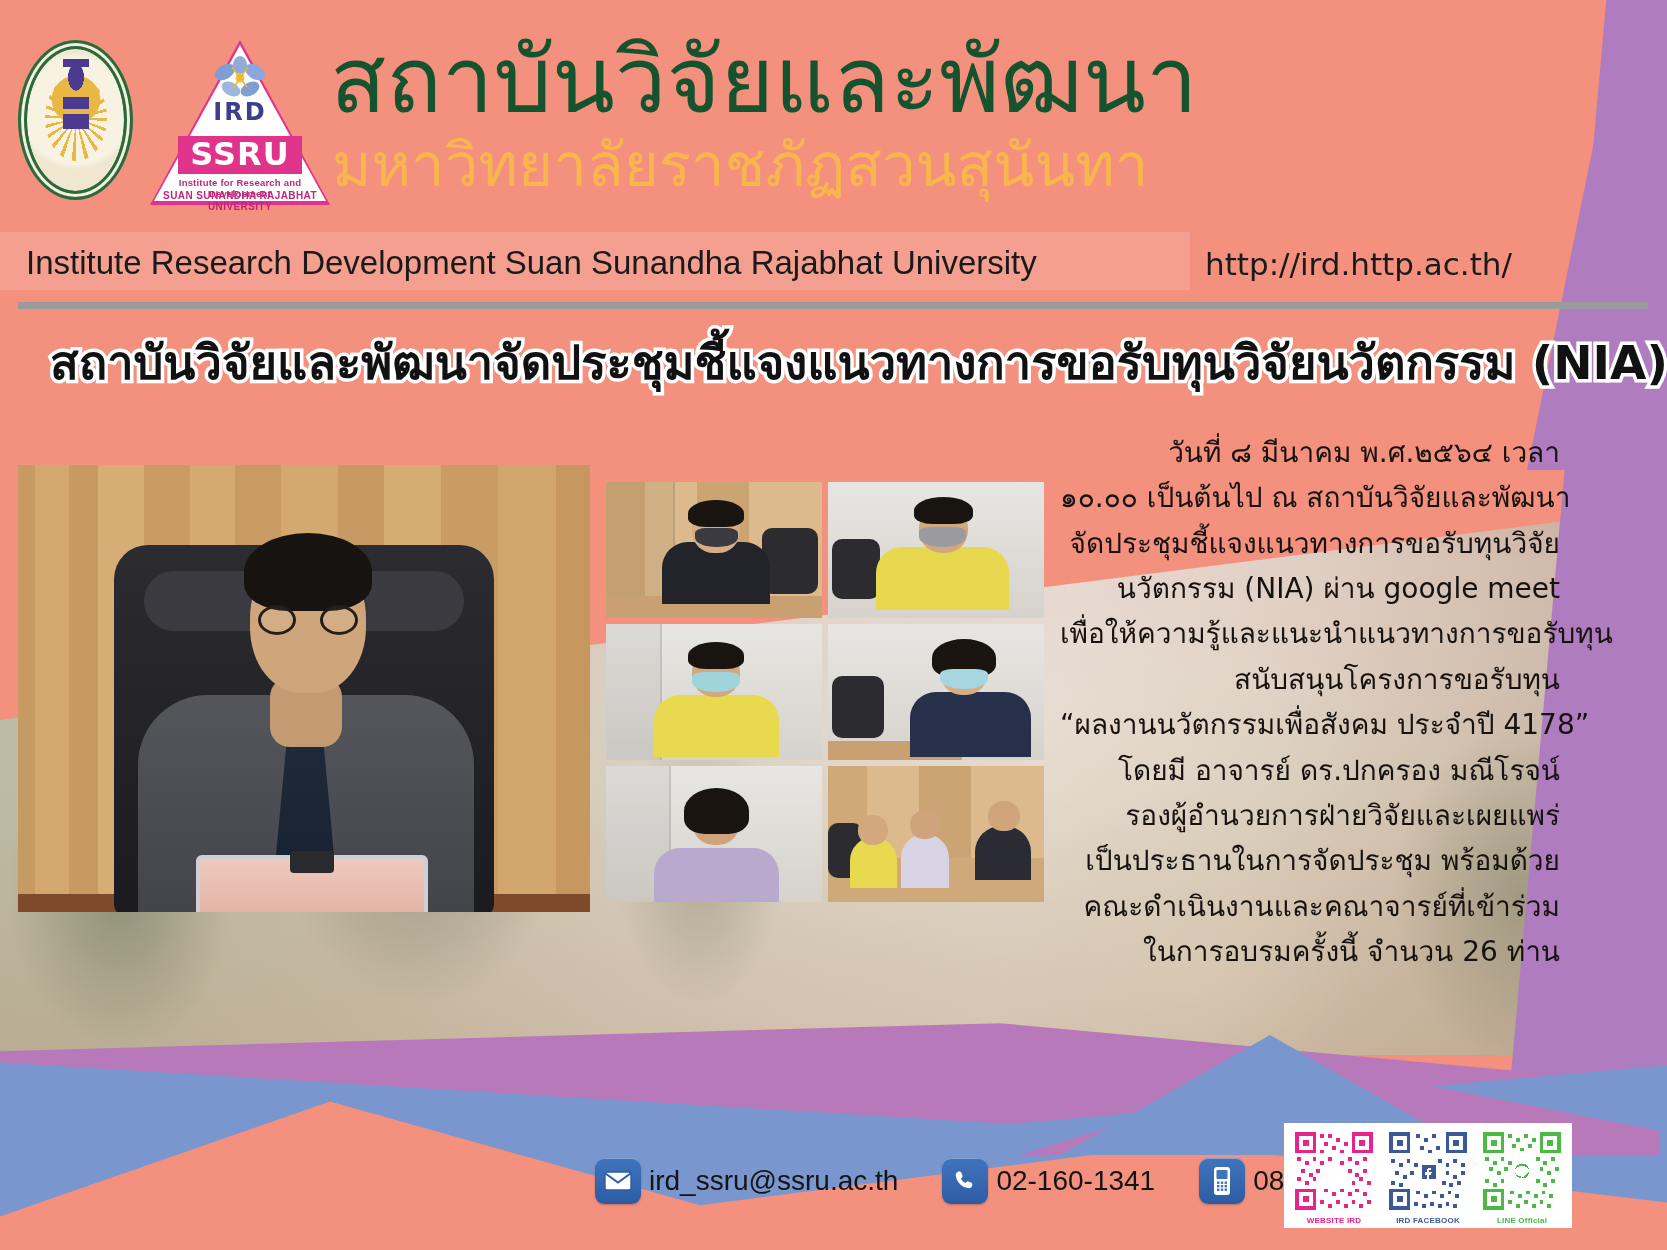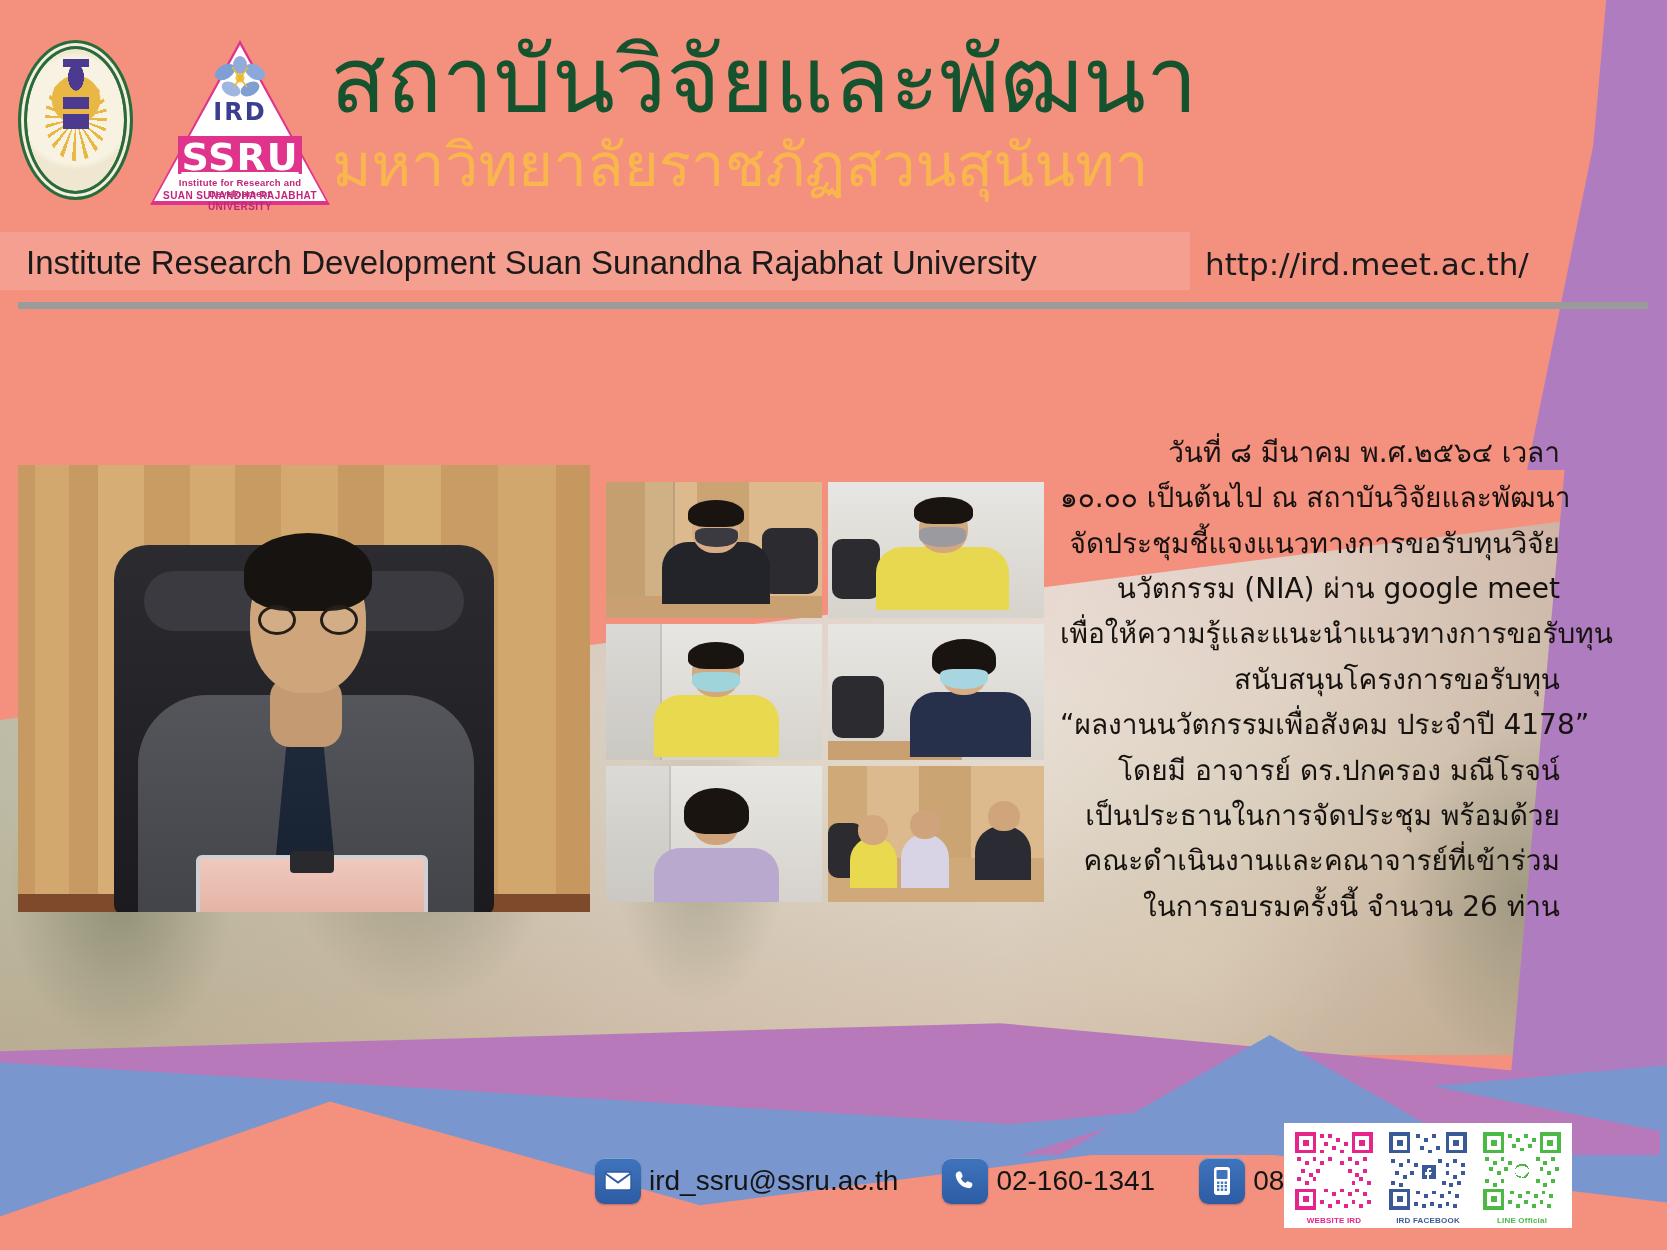--- a/index.html
+++ b/index.html
@@ -147,21 +147,21 @@
     width:56px;height:46px;
   }
   .logo-ird .ird-text{
     position:absolute;left:0;right:0;top:58px;text-align:center;
     font-family:"DejaVu Sans", sans-serif;
     font-weight:bold;font-size:24px;color:#3b3f8f;letter-spacing:2px;
   }
   .logo-ird .ssru-text{
     position:absolute;left:0;right:0;top:95px;text-align:center;
     font-family:"DejaVu Sans", sans-serif;
-    font-weight:bold;font-size:38px;color:#ffffff;letter-spacing:1px;text-decoration:underline;
+    font-weight:bold;font-size:32px;color:#ffffff;letter-spacing:1px;
   }
   .logo-ird .cap1{
     position:absolute;left:0;right:0;top:137px;text-align:center;
     font-size:9.5px;color:#c0267a;font-weight:bold;letter-spacing:.2px;
   }
   .logo-ird .cap2{
     position:absolute;left:-16px;right:-16px;top:150px;text-align:center;
     font-size:10px;color:#c0267a;font-weight:bold;letter-spacing:.4px;
   }
 
@@ -367,24 +367,25 @@
       <div class="ssru-text">SSRU</div>
       <div class="cap1">Institute for Research and Development</div>
       <div class="cap2">SUAN SUNANDHA RAJABHAT UNIVERSITY</div>
     </div>
 
     <div class="title-th1">สถาบันวิจัยและพัฒนา</div>
     <div class="title-th2">มหาวิทยาลัยราชภัฏสวนสุนันทา</div>
 
     <div class="subbar"></div>
     <div class="subbar-text">Institute Research Development Suan Sunandha Rajabhat University</div>
-    <div class="url-text">http://ird.meet.ac.th/</div>
+    <div class="url-text">http://ird.http.ac.th/</div>
     <div class="rule"></div>
   </div>
 
+  <div class="headline">สถาบันวิจัยและพัฒนาจัดประชุมชี้แจงแนวทางการขอรับทุนวิจัยนวัตกรรม (NIA)</div>
 
   <div class="main-photo">
     <div class="mp-desk"></div>
     <div class="mp-chair"></div>
     <div class="mp-suit"></div>
     <div class="mp-shirt"></div>
     <div class="mp-neck"></div>
     <div class="mp-head"></div>
     <div class="mp-hair"></div>
     <div class="mp-glass">
@@ -458,20 +459,21 @@
 
   <div class="body-copy">
     <span class="ln">วันที่ ๘ มีนาคม พ.ศ.๒๕๖๔ เวลา</span>
     <span class="ln">๑๐.๐๐ เป็นต้นไป ณ สถาบันวิจัยและพัฒนา</span>
     <span class="ln">จัดประชุมชี้แจงแนวทางการขอรับทุนวิจัย</span>
     <span class="ln">นวัตกรรม (NIA) ผ่าน google meet</span>
     <span class="ln">เพื่อให้ความรู้และแนะนำแนวทางการขอรับทุน</span>
     <span class="ln">สนับสนุนโครงการขอรับทุน</span>
     <span class="ln">“ผลงานนวัตกรรมเพื่อสังคม ประจำปี 4178”</span>
     <span class="ln">โดยมี อาจารย์ ดร.ปกครอง มณีโรจน์</span>
+    <span class="ln">รองผู้อำนวยการฝ่ายวิจัยและเผยแพร่</span>
     <span class="ln">เป็นประธานในการจัดประชุม พร้อมด้วย</span>
     <span class="ln">คณะดำเนินงานและคณาจารย์ที่เข้าร่วม</span>
     <span class="ln">ในการอบรมครั้งนี้ จำนวน 26 ท่าน</span>
   </div>
 
   <div class="foot-purple"></div>
   <div class="foot-blue"></div>
   <div class="foot-salmon"></div>
   <div class="foot-purple-peak"></div>
   <div class="foot-blue-peak"></div>

